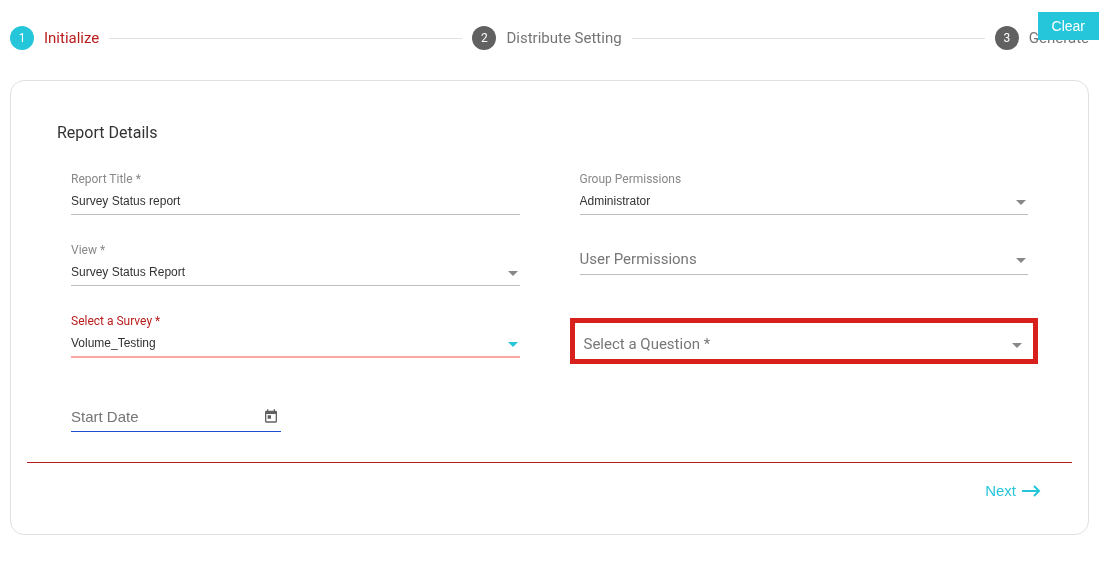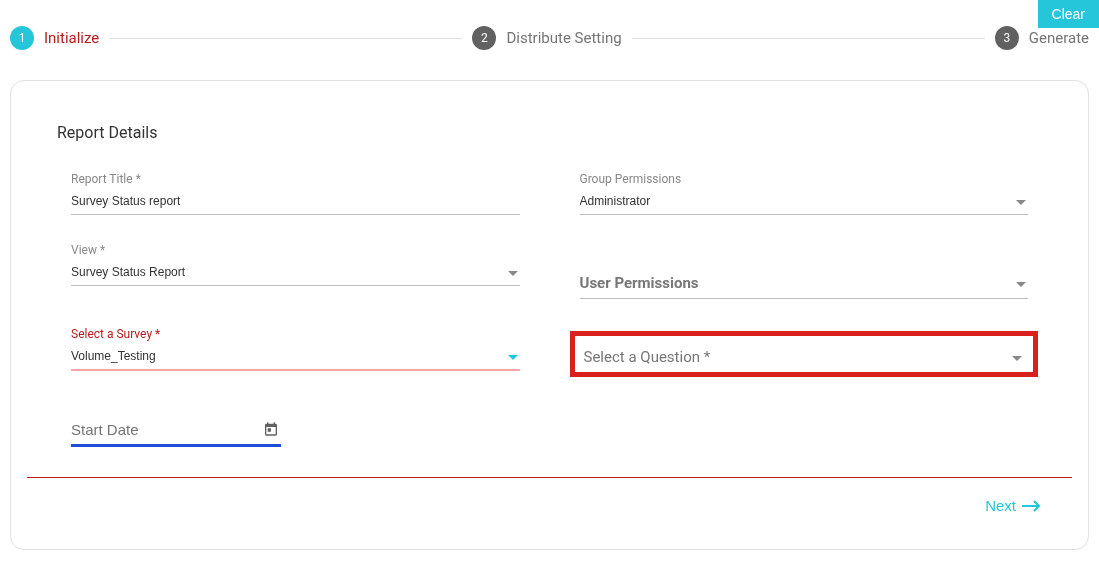--- a/index.html
+++ b/index.html
@@ -1,17 +1,17 @@
 <!DOCTYPE html>
 <html><head>
 <meta charset="utf-8">
 <style>
   * { box-sizing: border-box; margin: 0; padding: 0; }
   body { font-family: Roboto, Arial, sans-serif; background: #fff; color: #333; width: 1099px; height: 565px; position: relative; }
-  .clear-btn { position: absolute; top: 0; right: 0; background: #26c6da; color: #fff; border: none; padding: 6px 14px; font-size: 14px; cursor: pointer; }
+  .clear-btn { position: absolute; top: 12px; right: 0; background: #26c6da; color: #fff; border: none; padding: 6px 14px; font-size: 14px; cursor: pointer; }
   .stepper { display: flex; align-items: center; padding: 26px 10px 20px 10px; }
   .step { display: flex; align-items: center; gap: 10px; }
   .circle { width: 24px; height: 24px; border-radius: 50%; display: flex; align-items: center; justify-content: center; color: #fff; font-size: 12px; }
   .circle.active { background: #26c6da; }
   .circle.inactive { background: #616161; }
   .step-label { font-size: 15px; color: #b91c1c; }
   .step-label.muted { color: #757575; }
   .line { flex: 1; height: 1px; background: #e0e0e0; margin: 0 10px; }
   .card { border: 1px solid #e0e0e0; border-radius: 14px; margin: 10px 10px 0 10px; padding: 16px; }
   .card-title { font-size: 16px; padding: 26px 30px 10px 30px; color: #333; }
@@ -21,21 +21,21 @@
   .col { flex: 1; position: relative; }
   .field-label { font-size: 12px; color: #888; display: block; margin-bottom: 4px; }
   .field-label.active { color: #b91c1c; }
   .field { width: 100%; border: none; border-bottom: 1px solid #bdbdbd; padding: 4px 0 6px 0; font-size: 12px; background: transparent; outline: none; color: #333; }
   .field.active-underline { border-bottom: 2px solid #fca5a5; }
   .select-wrap { position: relative; }
   .caret { position: absolute; right: 2px; top: 50%; transform: translateY(-50%); pointer-events: none; color: #888; }
   .placeholder-text { color: #777; font-size: 15px; padding: 4px 0 6px 0; border-bottom: 1px solid #bdbdbd; display:block; width:100%; }
   .date-row { display:flex; gap:60px; margin-top:38px; }
   .date-col { width: 210px; position: relative; }
-  .date-input { width: 100%; border:none; border-bottom:3px solid #1d4ed8; padding:4px 0 6px 0; font-size:15px; color:#777; background:transparent; }
+  .date-input { width: 100%; border:none; border-bottom:1px solid #1d4ed8; padding:4px 0 6px 0; font-size:15px; color:#777; background:transparent; }
   .cal-icon { position:absolute; right:2px; top:4px; color:#616161; }
   .footer { border-top: 1px solid #b91c1c; padding: 18px 30px; text-align: right; }
   .next-btn { background:none; border:none; color:#26c6da; font-size:15px; cursor:pointer; display:inline-flex; align-items:center; gap:6px; }
   .highlight-box { position:absolute; border:5px solid #d8211d; pointer-events:none; }
   .question-wrap { padding: 6px 4px; }
   svg { display:block; }
 </style>
 </head>
 <body>
 
@@ -87,21 +87,21 @@
         <div class="select-wrap">
           <input class="field" readonly="" value="Survey Status Report" style="">
           <span class="caret">
             <svg width="10" height="6" viewBox="0 0 10 6">
                 <path d="M0 0 L5 5 L10 0 Z" fill="#888"></path>
               </svg>
           </span>
         </div>
       </div>
       <div class="col">
-        <div class="select-wrap" style="margin-top:27px;font-weight:bold;">
+        <div class="select-wrap" style="margin-top:3px;">
           <span class="placeholder-text">User Permissions</span>
           <span class="caret">
             <svg width="10" height="6" viewBox="0 0 10 6">
                 <path d="M0 0 L5 5 L10 0 Z" fill="#888"></path>
               </svg>
           </span>
         </div>
       </div>
     </div>
 

